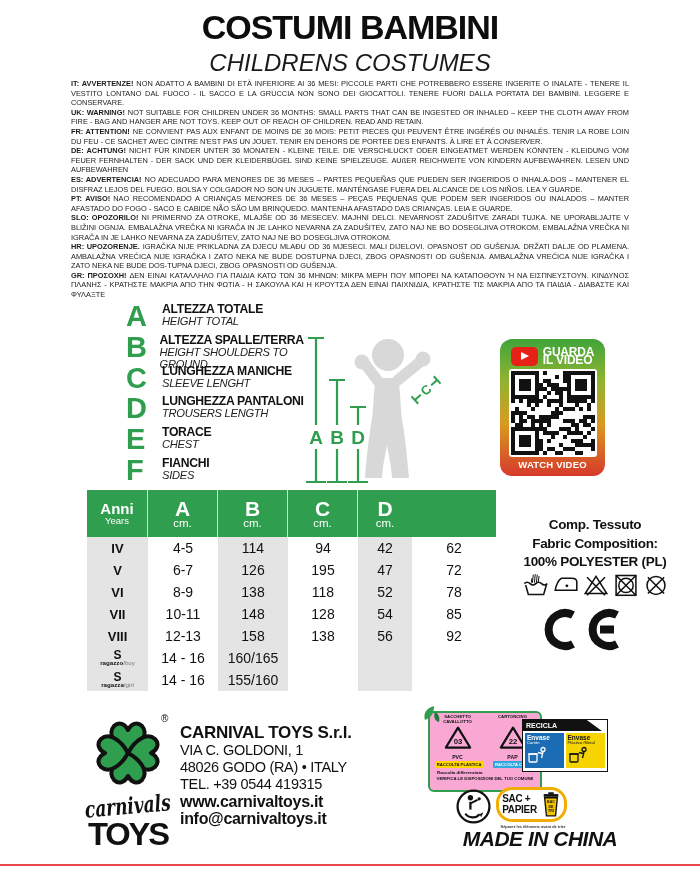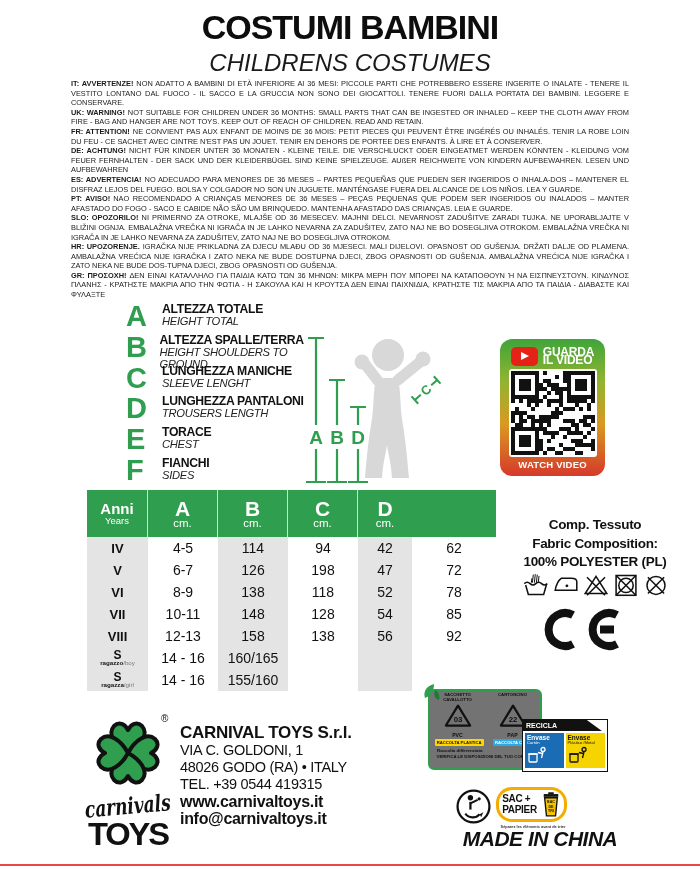--- a/index.html
+++ b/index.html
@@ -56,21 +56,21 @@
   .comp{top:516px;left:495px;width:200px;text-align:center;}
   .comp-line{font-size:13.5px;font-weight:700;line-height:18.5px;letter-spacing:-0.3px;}
   .care-row{top:571px;left:498px;width:195px;display:flex;justify-content:center;gap:2px;}
   
   .company{top:724px;left:180px;width:205px;text-align:left;}
   .co-name{font-size:17px;font-weight:700;line-height:17.5px;letter-spacing:-0.3px;}
   .co-line{font-size:14.5px;line-height:17.2px;letter-spacing:-0.3px;}
   .co-bold{font-size:16px;font-weight:700;line-height:17.2px;letter-spacing:-0.3px;}
   .madein{top:827px;left:440px;width:200px;text-align:center;font-size:21px;font-weight:700;font-style:italic;letter-spacing:-0.5px;}
   
-  .eco{top:689px;left:428px;width:114px;height:81px;border:2px solid var(--green,#2f9e4e);border-radius:6px;background:#737373;box-sizing:border-box;}
+  .eco{top:711px;left:428px;width:114px;height:81px;border:2px solid var(--green,#2f9e4e);border-radius:6px;background:#f9a8d4;box-sizing:border-box;}
   .eco-leaf{position:absolute;left:-9px;top:-9px;}
   .eco-symbols{display:flex;justify-content:space-around;padding-top:2px;}
   .eco-col{width:50px;text-align:center;}
   .eco-label{font-size:4.3px;font-weight:700;line-height:4.8px;height:10px;}
   .eco-mat{font-size:5.2px;font-weight:700;line-height:5px;}
   .eco-chips{display:flex;justify-content:space-around;margin-top:1px;}
   .chip{font-size:4.2px;font-weight:700;padding:1px 2px;border-radius:1px;}
   .chip-y{background:var(--chipy,#ffd600);color:#111;}
   .chip-b{background:var(--chipb,#2fa8e1);color:#fff;}
   .eco-note1{font-size:4.4px;font-weight:700;margin:1.5px 0 0 7px;}
@@ -377,21 +377,21 @@
         <div class="td c-val">4-5</div>
         <div class="td g c-val">114</div>
         <div class="td c-val">94</div>
         <div class="td g c-val">42</div>
         <div class="td c-val">62</div>
       </div>
       <div class="tr">
         <div class="td g c-size">V</div>
         <div class="td c-val">6-7</div>
         <div class="td g c-val">126</div>
-        <div class="td c-val">198</div>
+        <div class="td c-val">195</div>
         <div class="td g c-val">47</div>
         <div class="td c-val">72</div>
       </div>
       <div class="tr">
         <div class="td g c-size">VI</div>
         <div class="td c-val">8-9</div>
         <div class="td g c-val">138</div>
         <div class="td c-val">118</div>
         <div class="td g c-val">52</div>
         <div class="td c-val">78</div>

